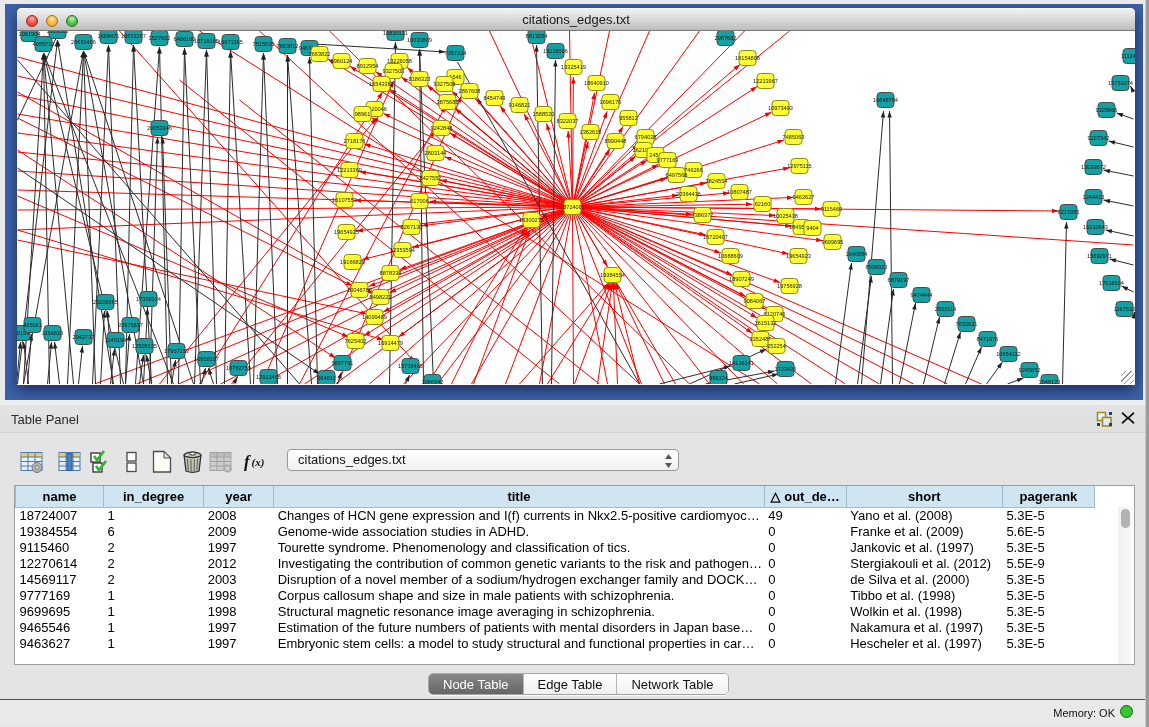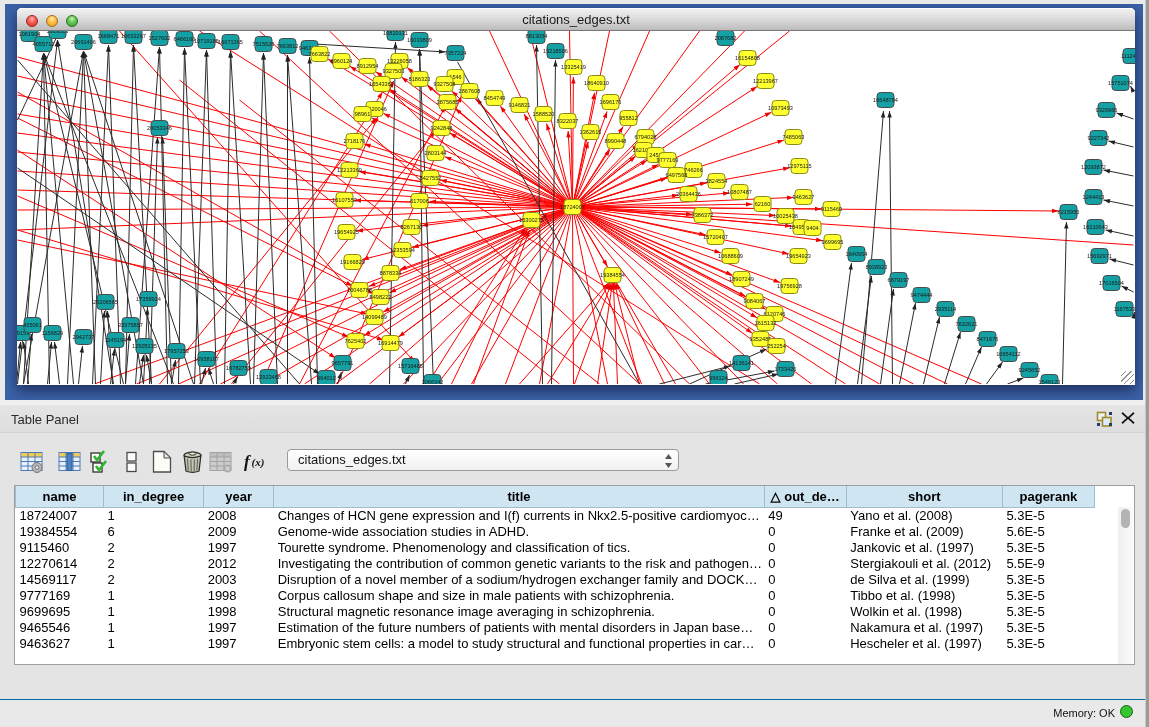--- a/index.html
+++ b/index.html
@@ -880,21 +880,21 @@
             <td>0</td>
             <td>Stergiakouli et al. (2012)</td>
             <td>5.5E-9</td>
           </tr>
           <tr>
             <td>14569117</td>
             <td>2</td>
             <td>2003</td>
             <td>Disruption of a novel member of a sodium/hydrogen exchanger family and DOCK…</td>
             <td>0</td>
-            <td>de Silva et al. (1999)</td>
+            <td>de Silva et al. (2000)</td>
             <td>5.3E-5</td>
           </tr>
           <tr>
             <td>9777169</td>
             <td>1</td>
             <td>1998</td>
             <td>Corpus callosum shape and size in male patients with schizophrenia.</td>
             <td>0</td>
             <td>Tibbo et al. (1998)</td>
             <td>5.3E-5</td>
@@ -925,17 +925,22 @@
             <td>0</td>
             <td>Hescheler et al. (1997)</td>
             <td>5.3E-5</td>
           </tr>
         </tbody>
       </table>
   <div class="vscroll">
         <div class="vthumb"></div>
       </div>
   </div>
+  <div class="tabs">
+      <div class="seg sel">Node Table</div>
+      <div class="seg">Edge Table</div>
+      <div class="seg">Network Table</div>
+    </div>
   <div class="status">
       <span class="mem">Memory: OK</span>
       <span class="dot"></span>
     </div>
 </div>
 
 </body></html>

